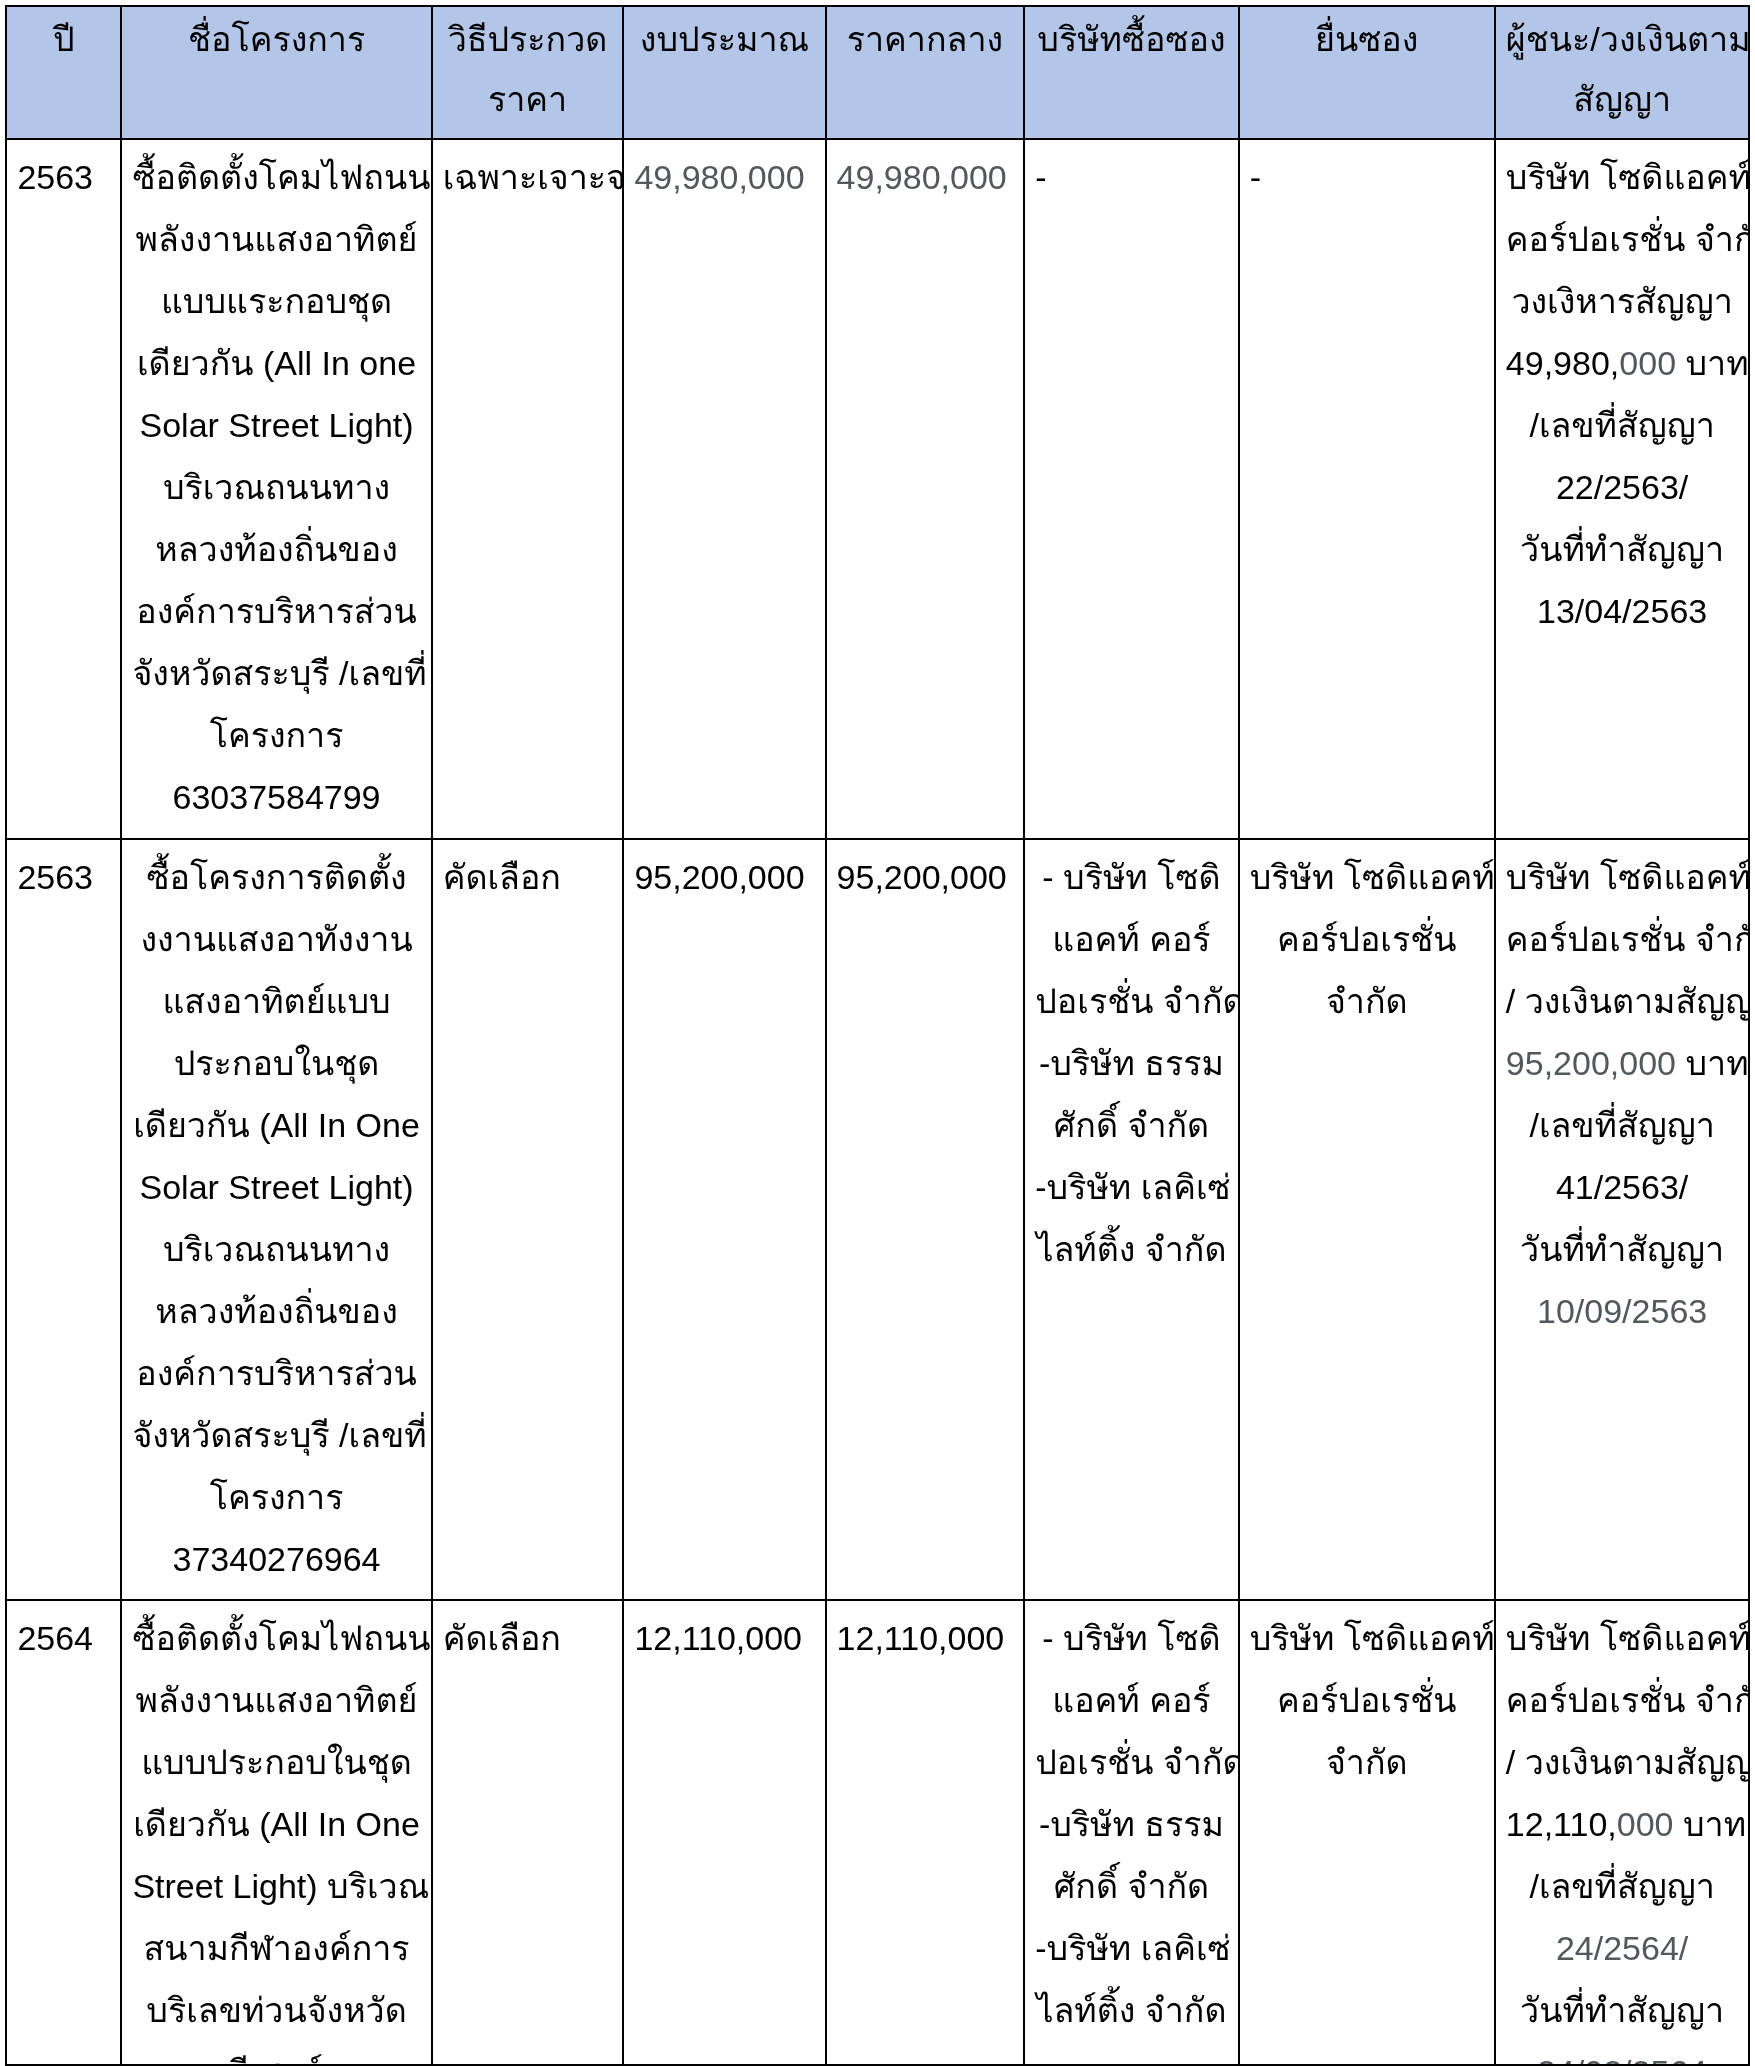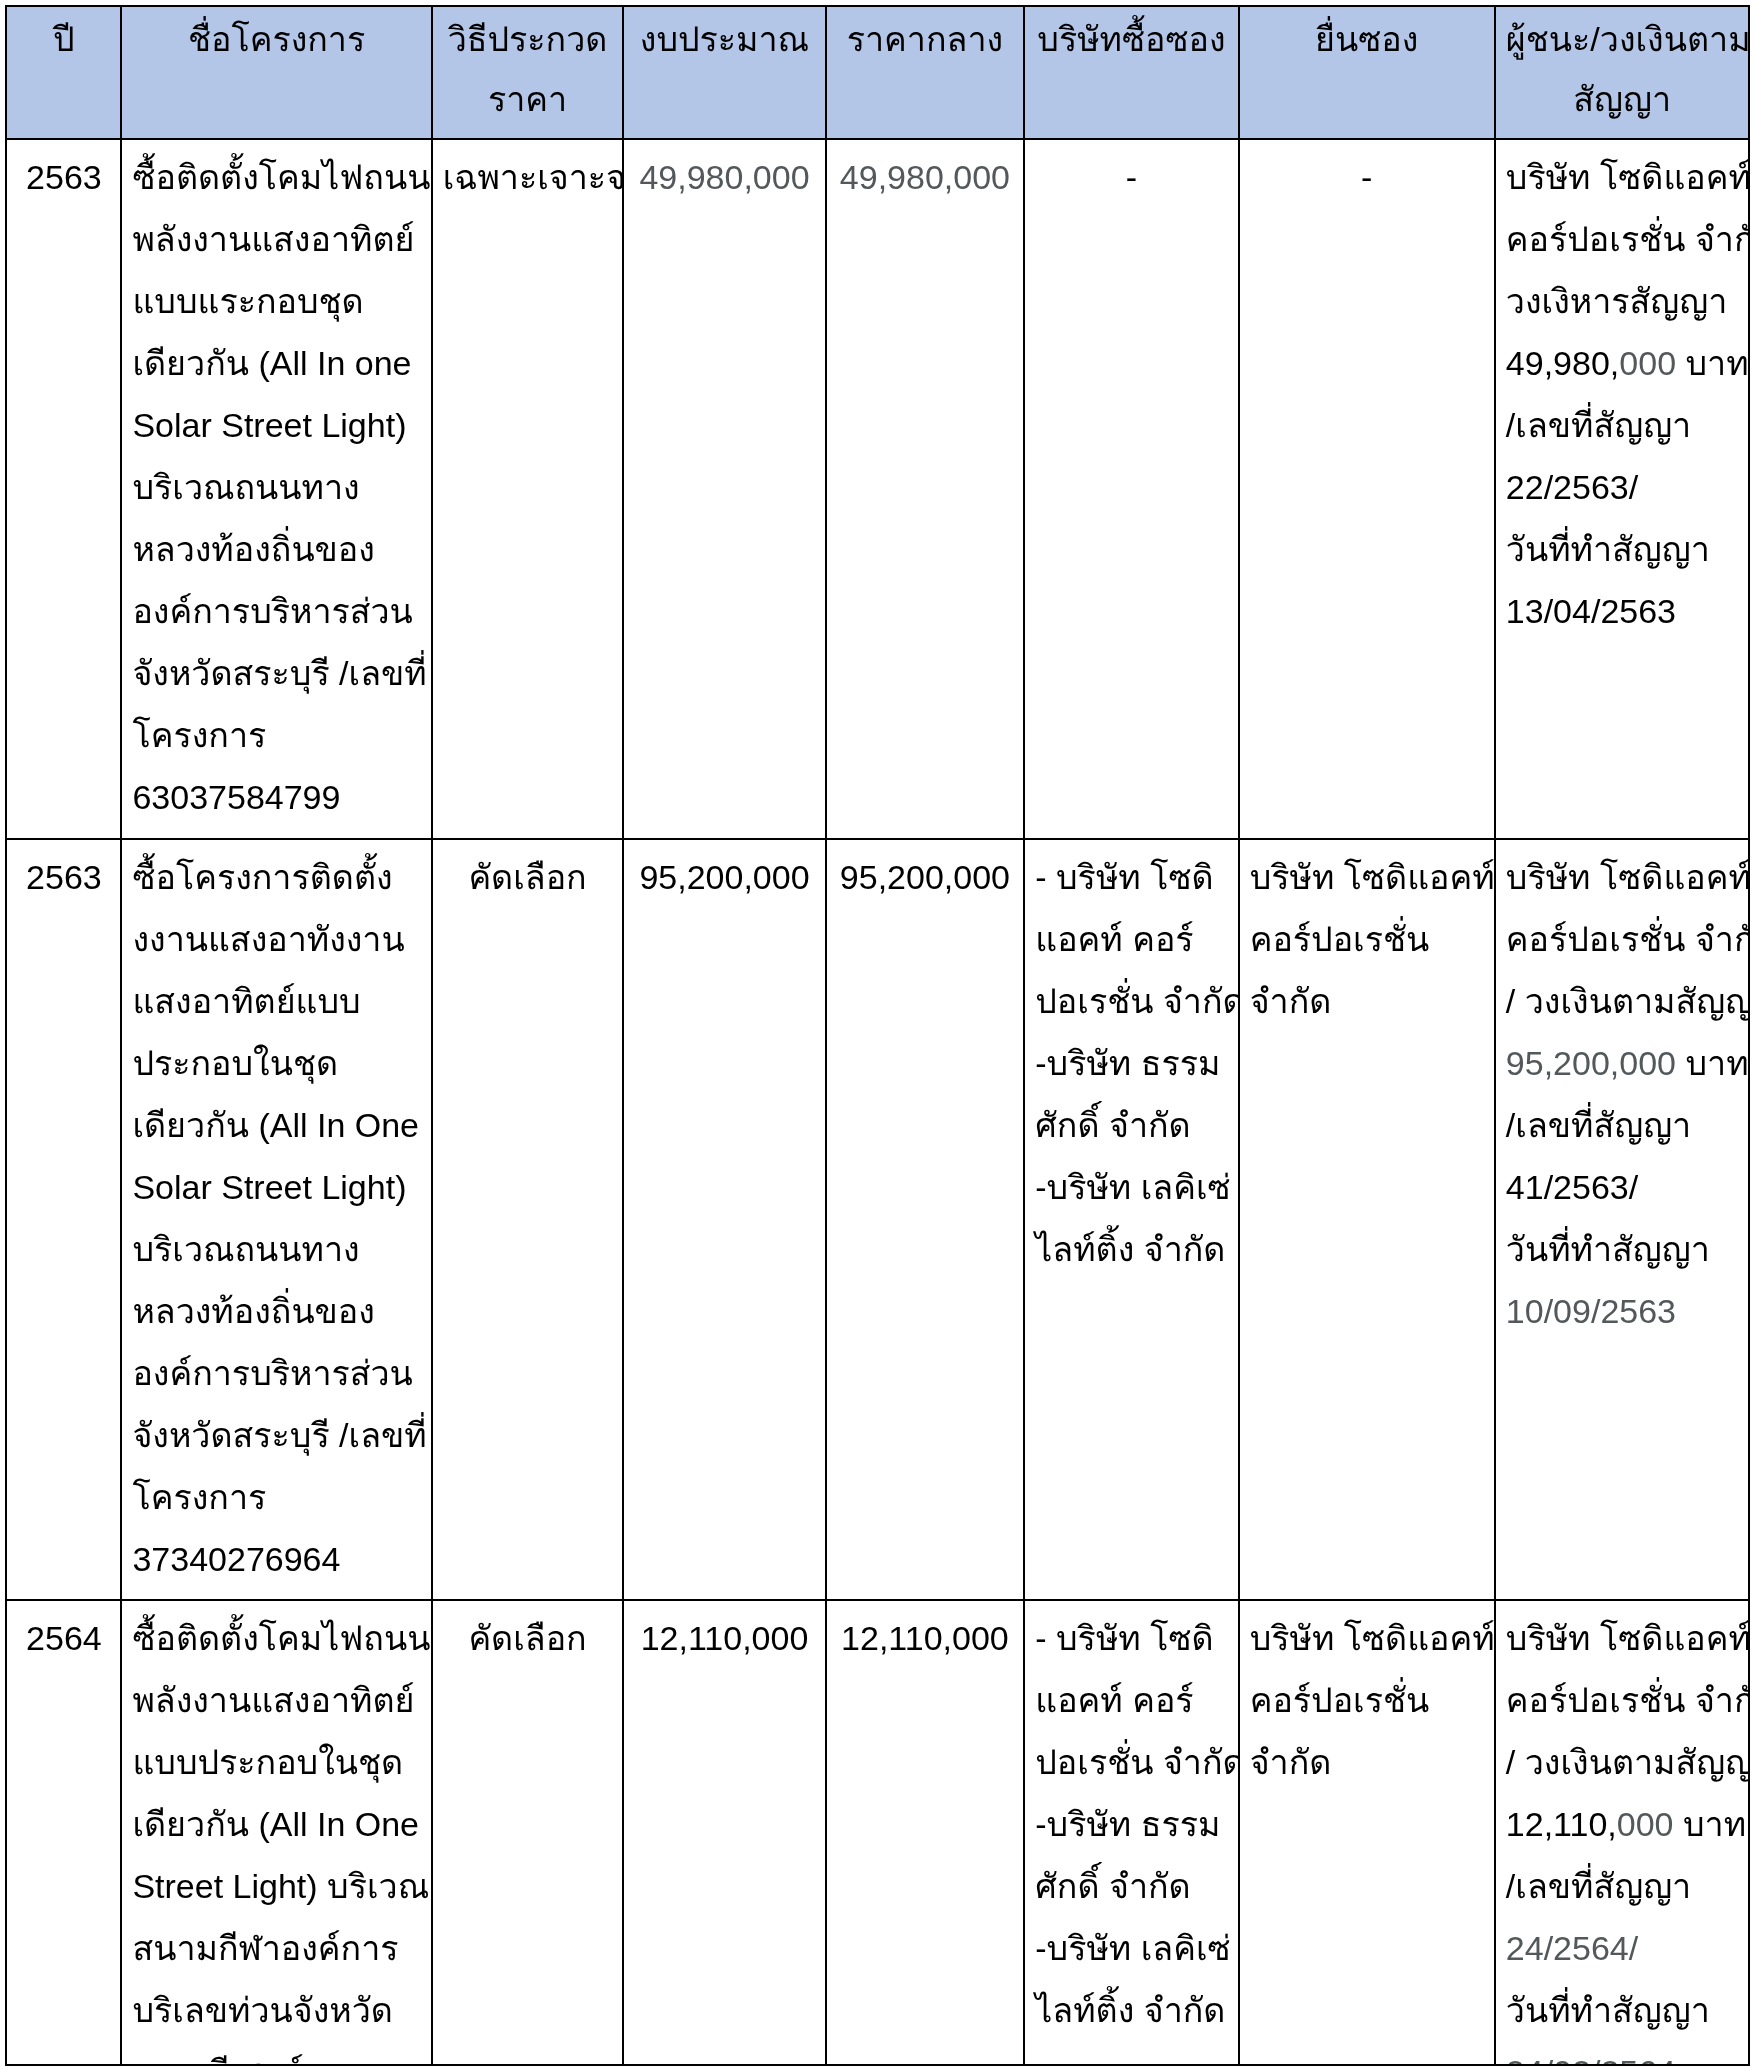--- a/index.html
+++ b/index.html
@@ -33,22 +33,22 @@
   }
   .grid th {
     background: var(--header-bg, #B4C6E7);
     text-align: center;
     line-height: 60px;
     padding-top: 1.5px;
   }
   .grid td {
     line-height: 62px;
   }
-  .al-c { text-align: center; }
-  .al-l { text-align: left; }
+  .al-c { }
+  .al-l { text-align: center; }
   .muted { color: var(--muted, #53585B); margin-top: 33px; }
   .line { white-space: nowrap; }
   .bottom-edge {
     position: absolute;
     left: 5.4px;
     right: 5.4px;
     bottom: 0;
     height: 0;
     border-top: 2.3px solid var(--border, #000);
   }

